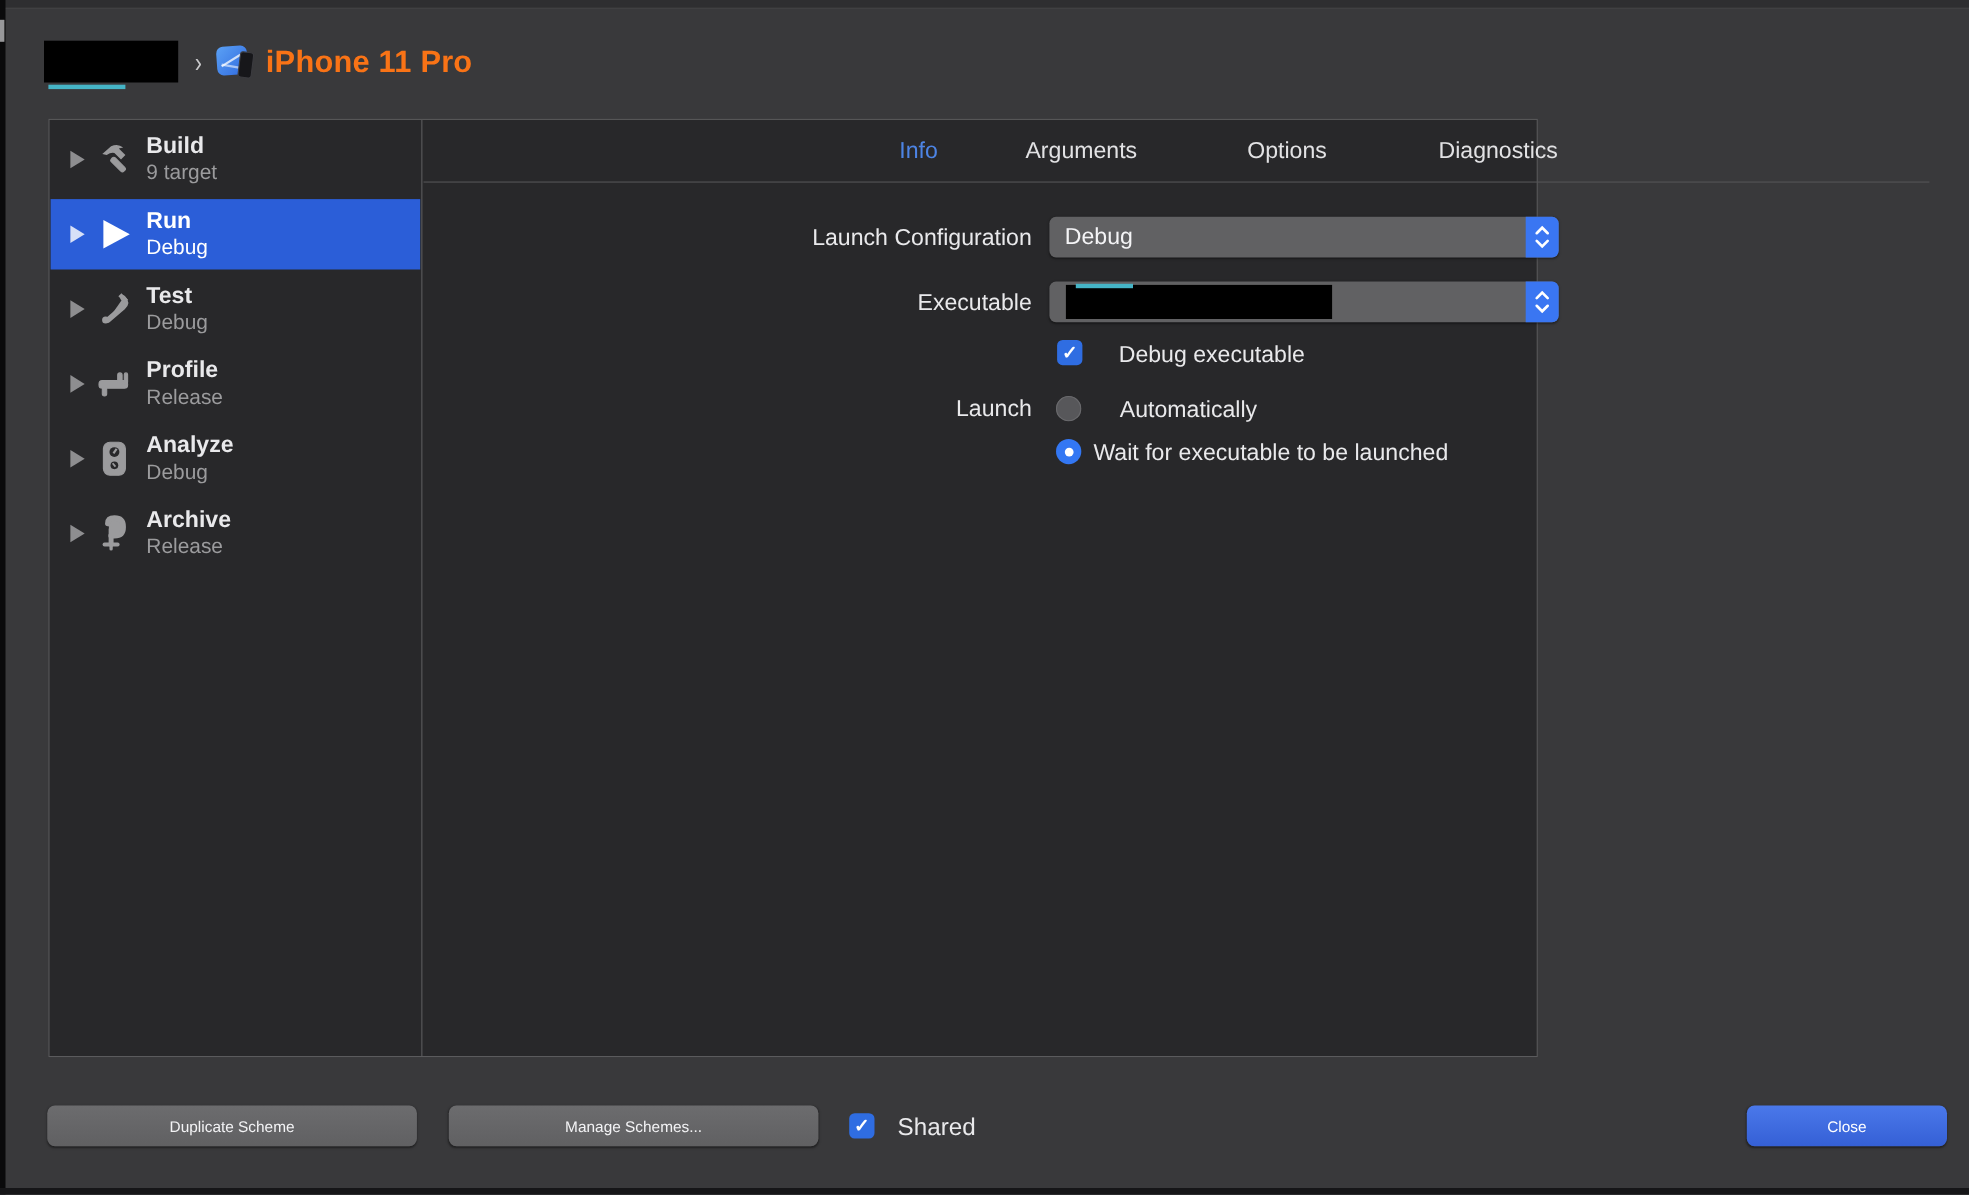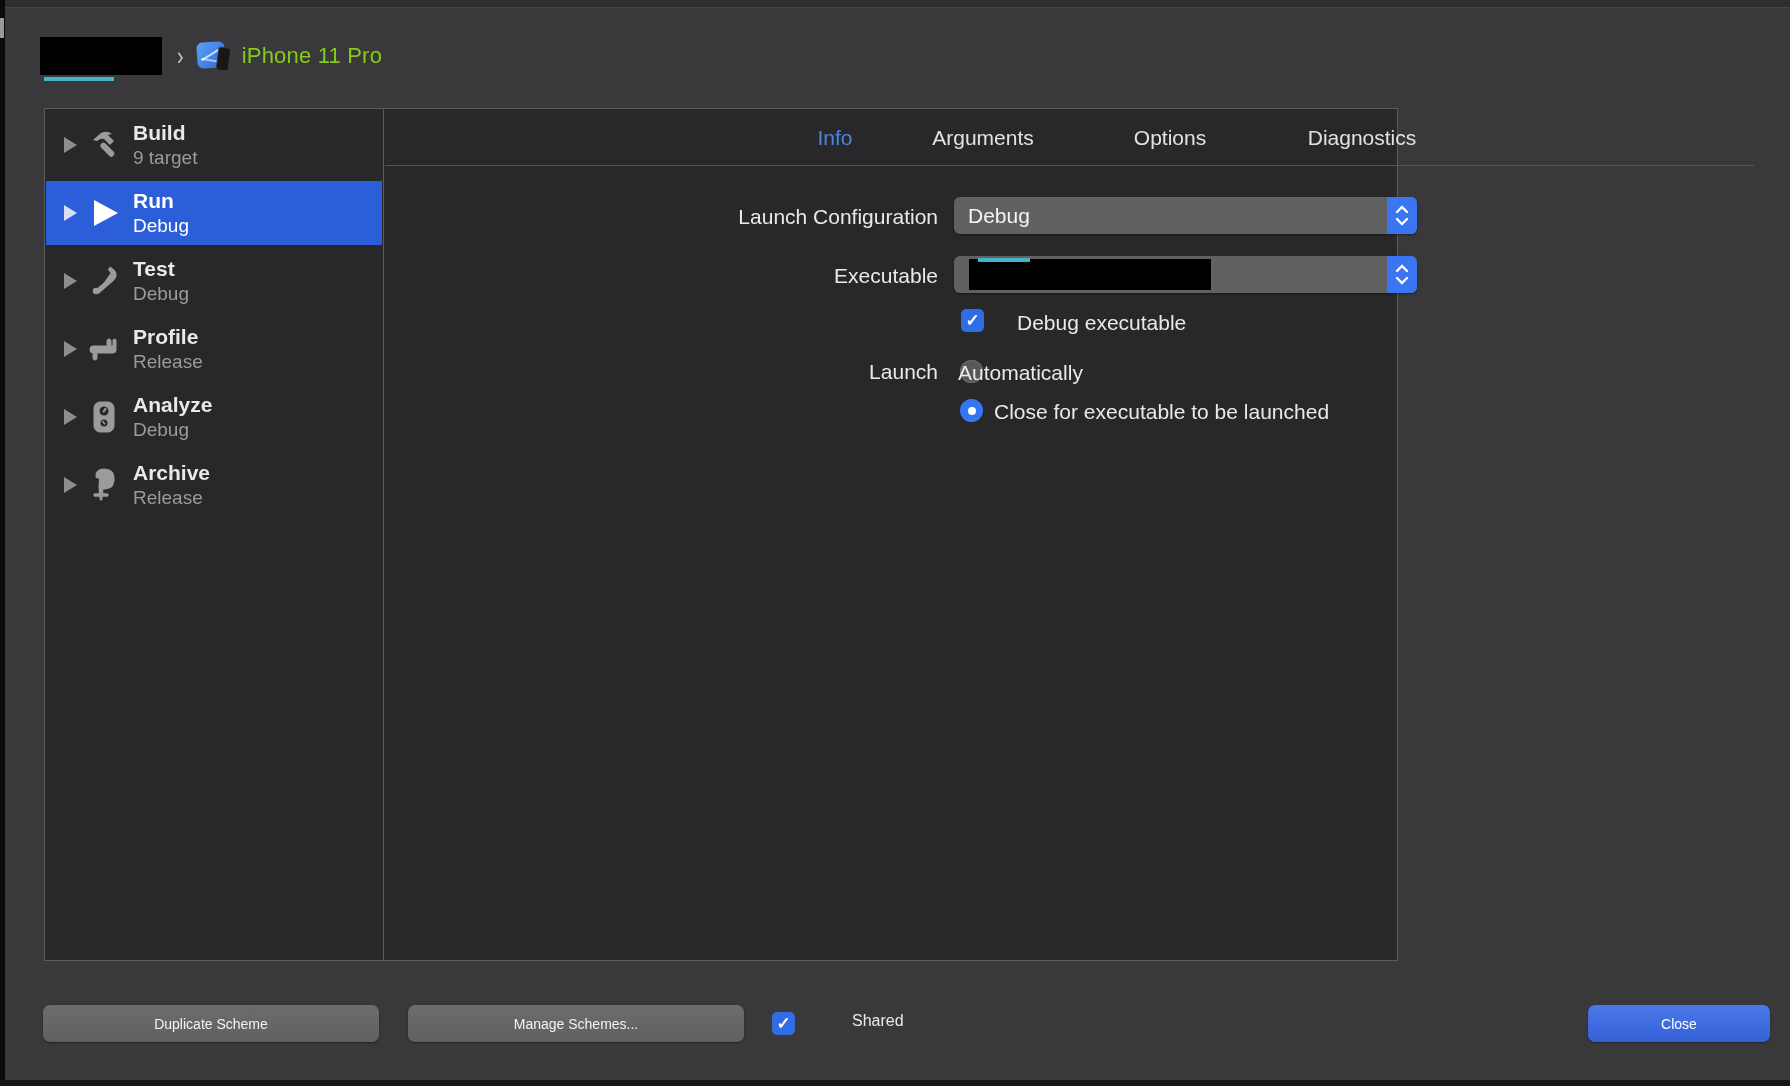--- a/index.html
+++ b/index.html
@@ -18,21 +18,21 @@
   .scheme-redact { position:relative; width:122px; height:38px; background:#000; }
   .scheme-redact .teal { position:absolute; left:4px; bottom:-6px; width:70px; height:4px; background:#45b4c6; }
   .crumb-sep { color:#c9c9cb; font-size:26px; margin:0 12px 0 14px; font-weight:300; transform:scaleX(.75); }
   .sim-icon { position:relative; width:33px; height:32px; margin-right:12px; }
   .sim-icon .board { position:absolute; left:0; top:2px; width:28px; height:26px; border-radius:6px;
       background:linear-gradient(135deg,#5ba1f5,#2f69de); transform:rotate(-4deg); overflow:hidden; }
   .sim-icon .board:before { content:""; position:absolute; left:3px; top:12px; width:20px; height:2px; background:rgba(255,255,255,.75); transform:rotate(-28deg); }
   .sim-icon .board:after  { content:""; position:absolute; left:4px; top:17px; width:16px; height:2px; background:rgba(255,255,255,.55); transform:rotate(14deg); }
   .sim-icon .phone { position:absolute; right:0; top:7px; width:13px; height:24px; border-radius:3px;
       background:#17171a; border:1px solid #3c3c40; transform:rotate(7deg); }
-  .device-name { color:#84cc16; font-size:22px; font-weight:400; letter-spacing:.2px; }
+  .device-name { color:#f97316; font-size:28px; font-weight:700; letter-spacing:.2px; }
 
   
   .panel { position:absolute; left:44px; top:108px; width:1354px; height:853px;
       background:#28282a; border:1px solid #5b5b5d;padding-left:32px; }
 
   
   .sidebar { position:absolute; left:0; top:0; width:339px; height:100%; border-right:1px solid #5b5b5d; }
   .srow { position:absolute; left:1px; right:1px; height:64px; display:flex; align-items:center; }
   .srow.selected { background:#2b5ed8; }
   .disclosure { width:0; height:0; margin-left:18px; border-left:13px solid #8e8e90;
@@ -73,31 +73,31 @@
       color:#fff; font-size:17px; font-weight:700; display:flex; align-items:center; justify-content:center; }
   .cb-debug { left:576px; top:200px; }
   .cb-label { position:absolute; color:#e9e9eb; font-size:21px; }
   .lab-cbdebug { left:632px; top:202px; }
 
   .radio { position:absolute; width:23px; height:23px; border-radius:50%; }
   .radio.off { background:#57575a; box-shadow:inset 0 0 0 1px #69696c; }
   .radio.on  { background:#3377f3; }
   .radio.on:after { content:""; position:absolute; left:7.5px; top:7.5px; width:8px; height:8px; border-radius:50%; background:#fff; }
   .rad1 { left:575px; top:251px; } .rad2 { left:575px; top:290px; }
-  .lab-rad1 { left:573px; top:252px; } .lab-rad2 { left:609px; top:291px; }
+  .lab-rad1 { left:633px; top:252px; } .lab-rad2 { left:609px; top:291px; }
 
   
   .btn { position:absolute; top:1005px; height:37px; border-radius:7px; border:none;
       background:linear-gradient(#6c6c6e,#606062); color:#f3f3f5; font-size:14px;
       font-family:"Liberation Sans",sans-serif; box-shadow:0 1px 2px rgba(0,0,0,.45); }
   .btn-dup { left:43px; width:336px; }
   .btn-man { left:408px; width:336px; }
   .btn-close { left:1588px; width:182px; background:linear-gradient(#4a78ea,#3560d6); color:#fff; }
   .cb-shared { left:772px; top:1012px; }
-  .lab-shared { left:852px; top:1012px; font-size:16px; }
+  .lab-shared { left:816px; top:1012px; font-size:22px; }
 </style>
 </head>
 <body>
 
 <div class="page">
   <div class="edge-top"></div>
   <div class="edge-left">
     <div class="edge-left-thumb"></div>
   </div>
   <div class="edge-bottom"></div>
@@ -246,21 +246,21 @@
         </div>
       </div>
 
       <div class="checkbox cb-debug">✓</div>
       <div class="cb-label lab-cbdebug">Debug executable</div>
 
       <div class="flabel lab-la">Launch</div>
       <div class="radio off rad1"></div>
       <div class="cb-label lab-rad1">Automatically</div>
       <div class="radio on rad2"></div>
-      <div class="cb-label lab-rad2">Close for executable to be launched</div>
+      <div class="cb-label lab-rad2">Wait for executable to be launched</div>
     </div>
   </div>
 
   <button class="btn btn-dup">Duplicate Scheme</button>
   <button class="btn btn-man">Manage Schemes...</button>
   <div class="checkbox cb-shared">✓</div>
   <div class="cb-label lab-shared">Shared</div>
   <button class="btn btn-close">Close</button>
 </div>
 

